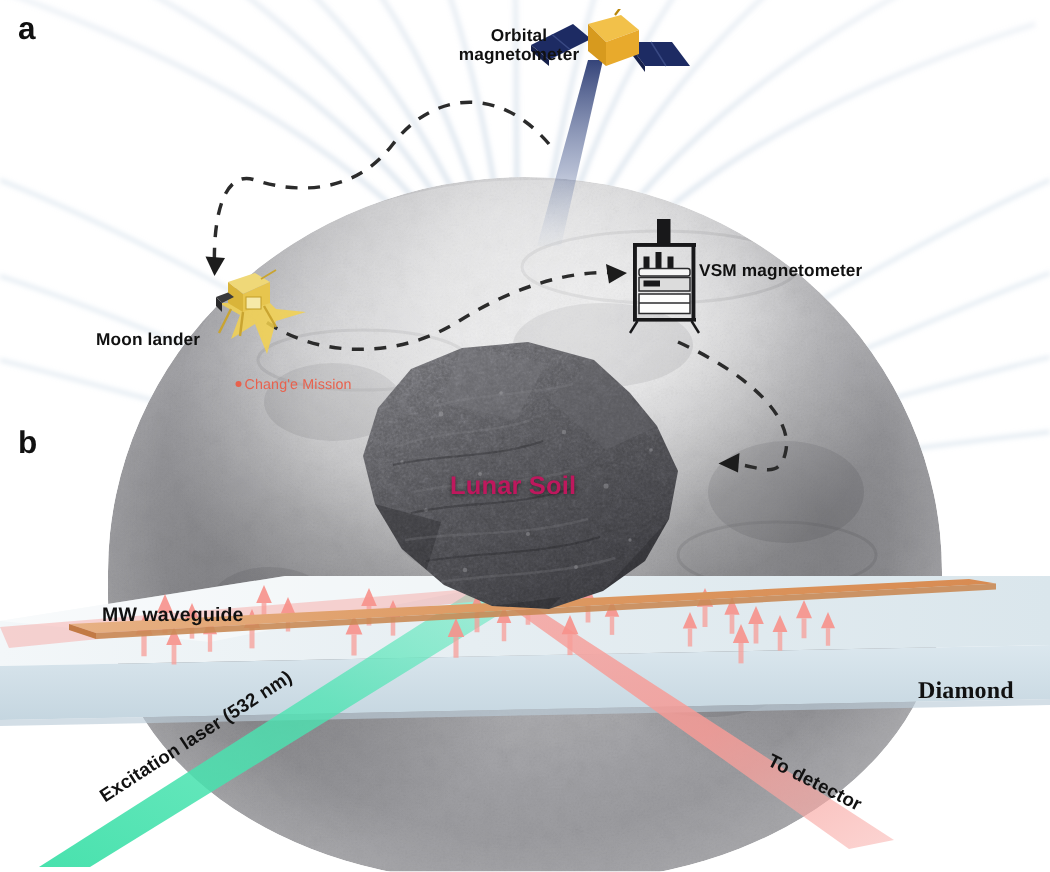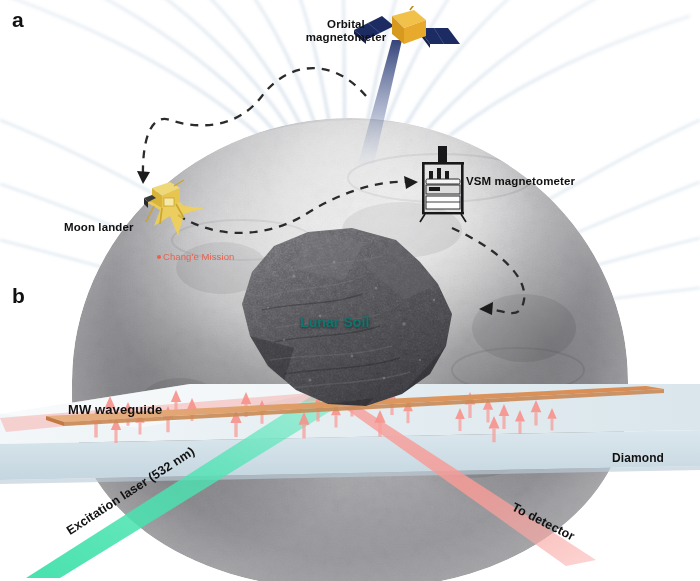--- a/index.html
+++ b/index.html
@@ -45,24 +45,24 @@
 
   
   .lbl{position:absolute;z-index:45;font-weight:700;color:#111;letter-spacing:.1px;
        font-family:"Liberation Sans","DejaVu Sans",sans-serif;line-height:1.15;}
   .lbl-orbital{left:300px;top:18px;font-size:11.5px;width:92px;text-align:center;}
   .lbl-vsm{left:466px;top:175px;font-size:11.5px;text-align:center;}
   .lbl-lander{left:64px;top:221px;font-size:11.5px;text-align:right;}
   .lbl-change{left:157px;top:236px;font-size:9.5px;color:#e8614d;font-weight:400;margin-top:16px;}
   .lbl-change .dot{display:inline-block;width:4px;height:4px;border-radius:50%;
                    background:#e8614d;vertical-align:middle;margin-right:2px;margin-bottom:1px;}
-  .lbl-lunar{left:300px;top:314px;font-size:14px;color:#0f766e;font-weight:700;
+  .lbl-lunar{left:300px;top:314px;font-size:17px;color:#be185d;font-weight:700;
              text-shadow:0 1px 3px rgba(0,0,0,.55);}
   .lbl-mw{left:68px;top:403px;font-size:13px;}
-  .lbl-diamond{left:612px;top:452px;font-size:12px;}
+  .lbl-diamond{left:612px;top:452px;font-size:16px;font-family:Liberation Serif, serif;}
   .lbl-laser{left:40px;top:489px;font-size:12.5px;transform-origin:left top;
              transform:rotate(-33deg) translateY(44px);white-space:nowrap;}
   .lbl-det{left:516px;top:500px;font-size:12.5px;transform-origin:left top;
            transform:rotate(27deg);white-space:nowrap;}
 
   
   .diamond-slab{position:absolute;z-index:12;}
   .beams{position:absolute;left:0;top:0;width:700px;height:581px;z-index:14;pointer-events:none;}
   .nv-layer{position:absolute;left:0;top:0;width:700px;height:581px;z-index:16;pointer-events:none;}
   .waveguide{position:absolute;z-index:18;}

